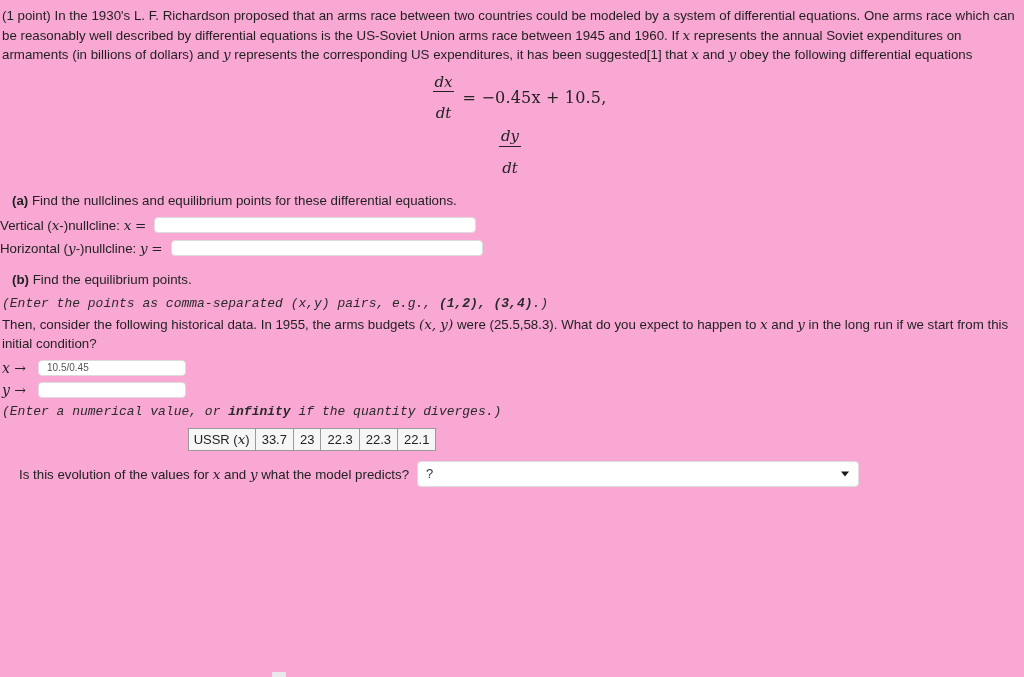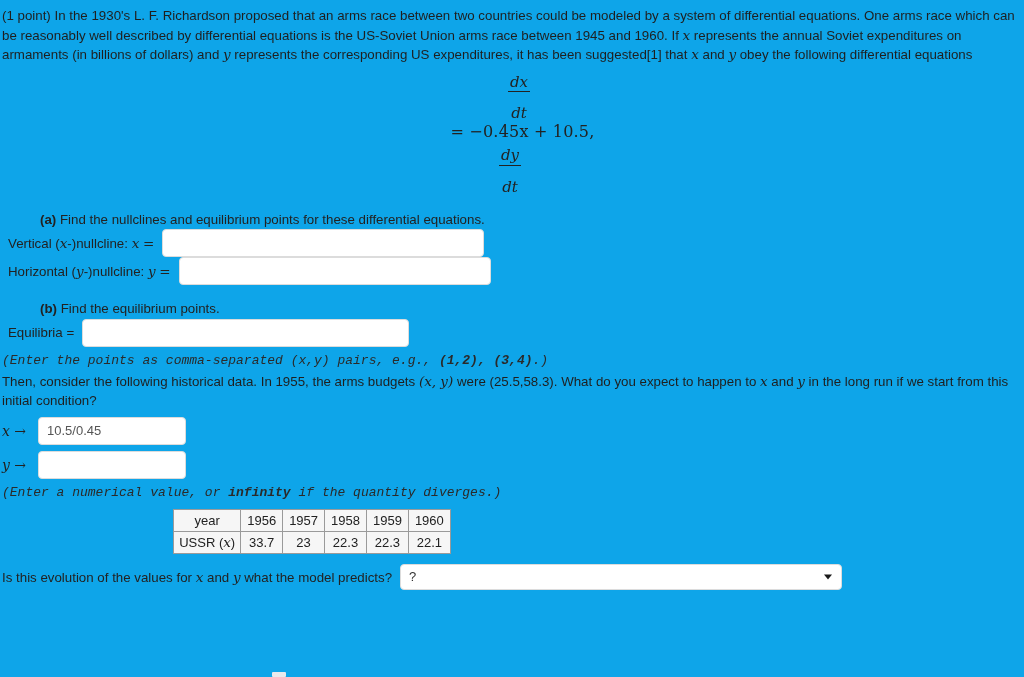--- a/index.html
+++ b/index.html
@@ -7,68 +7,68 @@
     margin: 0; padding: 0;
     width: 1024px; height: 677px;
     background: #f6f6f6;
     font-family: "Liberation Sans", sans-serif;
     color: #222;
     overflow: hidden;
   }
   .page {
     position: relative;
     width: 1024px; height: 677px;
-    background: #0ea5e9;
+    background: #f9a8d4;
     padding: 0;
   }
   .para {
     font-size: 13.3px;
     line-height: 19.5px;
     color: #1f1f1f;
     margin: 0;
     padding: 0 4px 0 2px;
   }
   .mi { font-family: "DejaVu Serif", serif; font-style: italic; font-size: 13.5px; }
   .mn { font-family: "DejaVu Serif", serif; font-style: normal; font-size: 13.5px; }
   .intro { padding: 6px 4px 0 2px; }
 
   
   .eqblock { margin-top: 9px; }
-  .eqrow { display: flex; justify-content: center; align-items: center; flex-direction: column; }
+  .eqrow { display: flex; justify-content: center; align-items: center; }
   .eqrow.r1 { margin-left: 14px; }
   .eqrow.r2 { margin-left: -4px; margin-top: 6px; }
   .frac {
     display: inline-flex; flex-direction: column; align-items: center;
     font-family: "DejaVu Serif", serif; font-style: italic;
     font-size: 15px; line-height: 1.12;
     vertical-align: middle;
   }
   .frac .num { padding: 0 3px 1px 3px; }
   .frac .den { padding: 13px 3px 0 3px; border-top: 1.2px solid #222; }
   .eqtail {
     font-family: "DejaVu Serif", serif;
     font-size: 16px;
     margin-left: 7px;
     letter-spacing: .2px;
     white-space: nowrap;
   }
 
   
-  .part { font-size: 13.3px; line-height: 19.5px; padding: 0 0; margin-left: 40px; }
+  .part { font-size: 13.3px; line-height: 19.5px; padding: 0 12px; }
   .part b { font-weight: bold; }
   .qlabel { margin-top: 14px; }
-  .fieldrow { display: flex; align-items: center; margin-top: 0; padding-left: 8px; }
+  .fieldrow { display: flex; align-items: center; margin-top: 7px; padding-left: 0; }
   .fieldlabel { font-size: 13.3px; white-space: nowrap; }
   .tbox {
     border: 1px solid #dcdcdc;
     border-radius: 4px;
     background: #fff;
-    height: 28px;
+    height: 16px;
     font-family: "Liberation Sans", sans-serif;
-    font-size: 13px;
+    font-size: 10px;
     color: #555;
     padding: 0 8px;
     margin-left: 8px;
     outline: none;
   }
   .note {
     font-size: 13px;
     font-style: italic;
     color: #2a2a2a;
     margin-top: 6px;
@@ -96,21 +96,21 @@
   table.data td {
     border: 1px solid #9a9a9a;
     padding: 2px 6px;
     text-align: center;
     white-space: nowrap;
     line-height: 17px;
   }
   table.data td.rowhead { padding: 2px 5px; text-align: center; }
 
   
-  .selectrow { display: flex; align-items: center; margin-top: 10px; padding-left: 2px; }
+  .selectrow { display: flex; align-items: center; margin-top: 10px; padding-left: 19px; }
   .selwrap {
     position: relative;
     margin-left: 8px;
     width: 442px;
     height: 26px;
     background: #fff;
     border: 1px solid #dcdcdc;
     border-radius: 4px;
     display: flex;
     align-items: center;
@@ -173,24 +173,20 @@
   <div class="fieldrow">
     <span class="fieldlabel"><span>Horizontal (</span><span class="mi">y</span><span>-)nullcline:</span> <span class="mi">y</span> <span class="mn">=</span></span>
     <input class="tbox" style="width: 312px;" type="text" value="">
   </div>
 
   <div class="part qlabel">
     <b>(b)</b>
     <span>Find the equilibrium points.</span>
   </div>
 
-  <div class="fieldrow">
-    <span class="fieldlabel">Equilibria =</span>
-    <input class="tbox" style="width: 327px;" type="text" value="">
-  </div>
 
   <div class="note"><span>(Enter the points as comma-separated (x,y) pairs, e.g., </span><b>(1,2), (3,4)</b><span>.)</span></div>
 
 
   <p class="para" style="margin-top:4px"><span>Then, consider the following historical data. In 1955, the arms budgets</span> <span class="mi">(x, y)</span> <span>were (25.5,58.3). What do you expect to happen to</span> <span class="mi">x</span> <span>and</span> <span class="mi">y</span> <span>in the long run if we start from this initial condition?</span></p>
 
   <div class="arrowrow">
     <span class="arrowlabel"><span class="it">x</span> →</span>
     <input class="tbox" style="width: 148px; margin-left: 4px;" type="text" value="10.5/0.45">
   </div>
@@ -199,28 +195,20 @@
     <span class="arrowlabel"><span class="it">y</span> →</span>
     <input class="tbox" style="width: 148px; margin-left: 4px;" type="text" value="">
   </div>
 
   <div class="note"><span>(Enter a numerical value, or </span><b>infinity</b><span> if the quantity diverges.)</span></div>
 
 
   <div class="tablewrap">
     <table class="data">
       <tbody>
-          <tr>
-        <td class="rowhead">year</td>
-        <td>1956</td>
-        <td>1957</td>
-        <td>1958</td>
-        <td>1959</td>
-        <td>1960</td>
-      </tr>
       <tr>
         <td class="rowhead">USSR (<span class="mi">x</span>)</td>
         <td>33.7</td>
         <td>23</td>
         <td>22.3</td>
         <td>22.3</td>
         <td>22.1</td>
       </tr>
     </tbody>
       </table>

